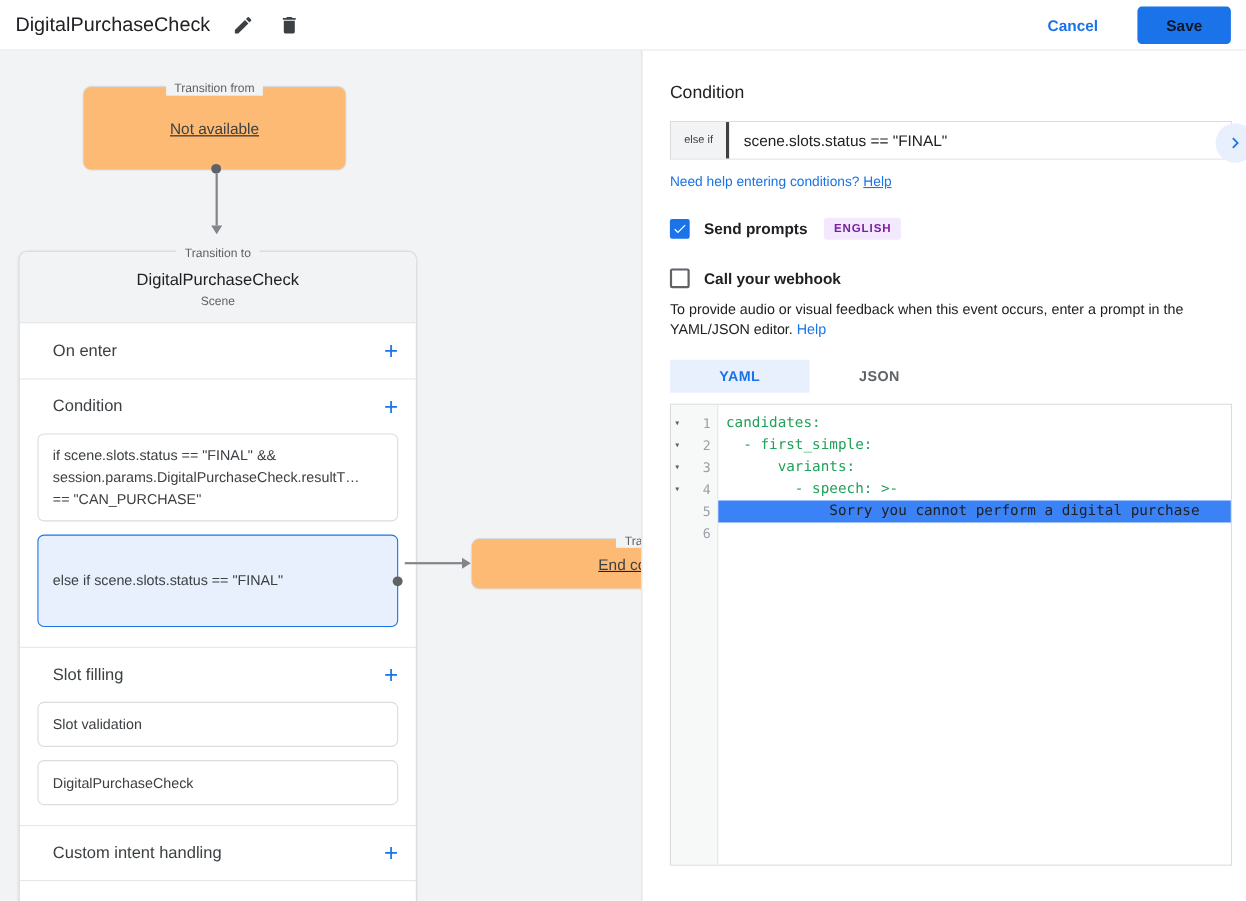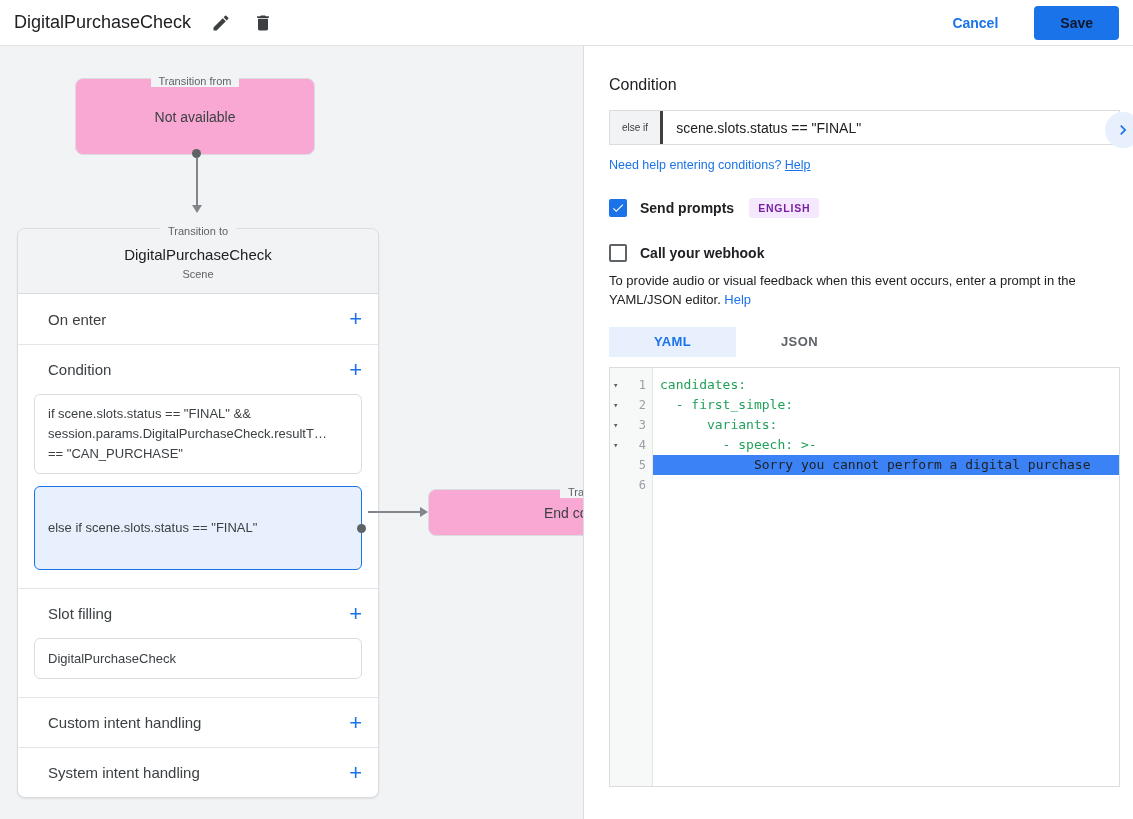--- a/index.html
+++ b/index.html
@@ -17,21 +17,21 @@
   .save-btn { background:#1a73e8; color:#0f172a; font-size:14px; font-weight:bold;
     padding:9px 26px; border-radius:4px; border:none; cursor:pointer; }
 
   
   .main { display:flex; height:773px; }
   .canvas { position:relative; width:583px; height:773px; background:#f1f3f4; overflow:hidden; flex:none; }
   .panel { flex:1; background:#fff; border-left:1px solid #dadce0; position:relative;
     padding:0 13px 0 25px; overflow:hidden; }
 
   
-  .node { position:absolute; background:#f9a8d4; border:1px solid #dadce0; border-radius:8px; }
+  .node { position:absolute; background:#fdba74; border:1px solid #dadce0; border-radius:8px;text-decoration:underline; }
   .node-legend { position:absolute; top:-8px; left:0; right:0; text-align:center; }
   .node-legend span { background:#f1f3f4; padding:0 8px; font-size:11px; color:#5f6368; }
   .from-box { left:75px; top:32px; width:240px; height:77px; }
   .from-box .node-value { display:flex; align-items:center; justify-content:center; height:100%; font-size:14px; color:#3c4043; }
   .end-box { left:428px; top:443px; width:340px; height:47px; }
   .end-box .node-value { display:flex; align-items:center; justify-content:center; height:100%; font-size:14px; color:#3c4043; }
 
   
   .dot { position:absolute; width:9px; height:9px; border-radius:50%; background:#5f6368; z-index:3; }
   .vline { position:absolute; width:2px; background:#80868b; }
@@ -161,20 +161,21 @@
           <span>else if scene.slots.status == "FINAL"</span>
           <div class="dot" style="right:-5px; top:50%; margin-top:-4px; left:auto;"></div>
         </div>
       </div>
 
       <div class="section-row sec-divider">
         <span class="section-label">Slot filling</span>
         <span class="plus-icon">+</span>
       </div>
       <div class="section-body">
+        <div class="slot-box">Slot validation</div>
         <div class="slot-box">DigitalPurchaseCheck</div>
       </div>
 
       <div class="section-row sec-divider">
         <span class="section-label">Custom intent handling</span>
         <span class="plus-icon">+</span>
       </div>
 
       <div class="section-row sec-divider">
         <span class="section-label">System intent handling</span>

